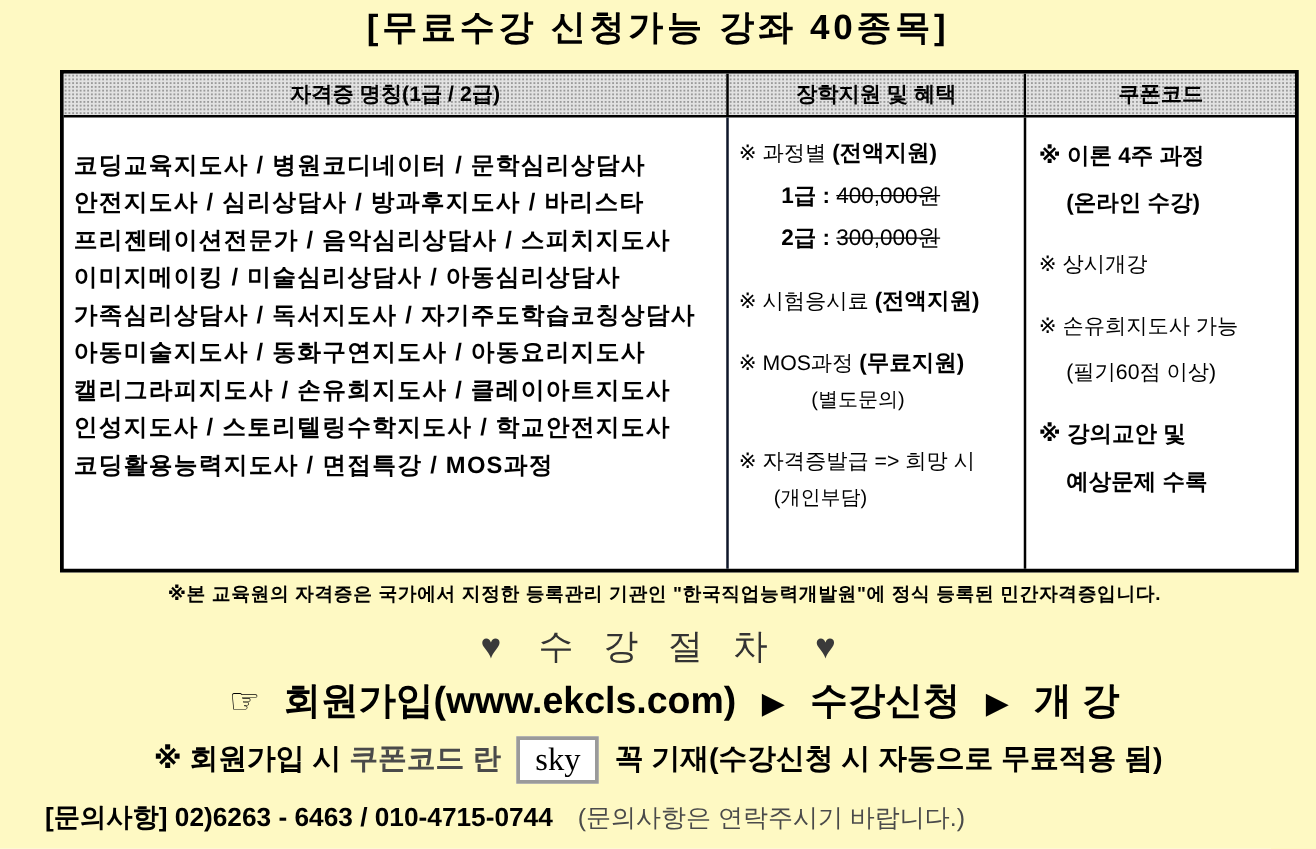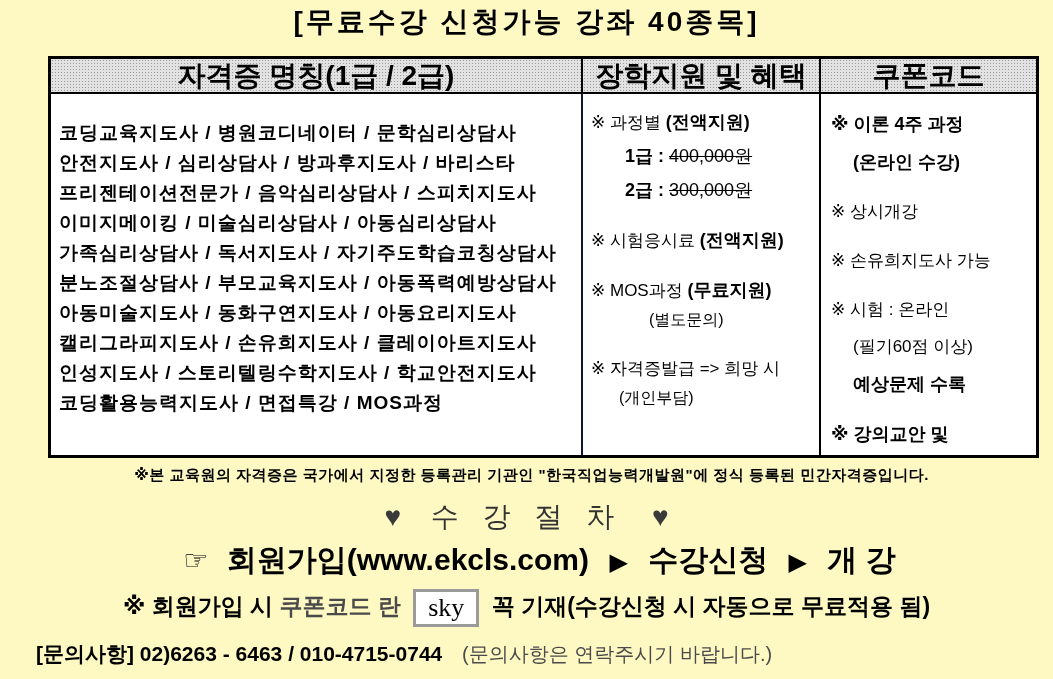--- a/index.html
+++ b/index.html
@@ -8,21 +8,21 @@
 
   .title{position:absolute;top:3px;left:0;width:100%;text-align:center;
          font-size:28px;font-weight:bold;letter-spacing:3px;}
 
   .table{position:absolute;left:48px;top:56px;width:991px;height:402px;
          border:3px solid #000;box-sizing:border-box;display:flex;flex-direction:column;background:#fff;}
   .thead{display:flex;border-bottom:2px solid #000;height:33px;}
   .th{background-color:#e2e2e2;
       background-image:radial-gradient(#9a9a9a 0.9px, rgba(0,0,0,0) 0.9px);
       background-size:3px 3px;
-      font-weight:bold;font-size:28px;text-align:center;line-height:33px;box-sizing:border-box;}
+      font-weight:bold;font-size:17px;text-align:center;line-height:33px;box-sizing:border-box;}
   .th1{width:530px;}
   .th2{width:240px;border-left:2px solid #000;border-right:2px solid #000;}
   .th3{flex:1;}
   .tbody{display:flex;flex:1;}
   .td{box-sizing:border-box;}
   .td1{width:530px;padding:24px 6px 0 8px;font-weight:bold;font-size:19px;line-height:30px;letter-spacing:1px;}
   .td2{width:240px;border-left:2px solid #0f172a;border-right:2px solid #000;font-size:17px;padding:0 4px 0 8px;}
   .td3{flex:1;font-size:17px;padding:0 2px 0 10px;border-radius:18px;}
 
   .s-line{margin-top:16px;}
@@ -74,21 +74,20 @@
       <div class="th th3">쿠폰코드</div>
     </div>
     <div class="tbody">
 
       <div class="td td1">
         <div>코딩교육지도사 / 병원코디네이터 / 문학심리상담사</div>
         <div>안전지도사 / 심리상담사 / 방과후지도사 / 바리스타</div>
         <div>프리젠테이션전문가 / 음악심리상담사 / 스피치지도사</div>
         <div>이미지메이킹 / 미술심리상담사 / 아동심리상담사</div>
         <div>가족심리상담사 / 독서지도사 / 자기주도학습코칭상담사</div>
-        <div>분노조절상담사 / 부모교육지도사 / 아동폭력예방상담사</div>
         <div>아동미술지도사 / 동화구연지도사 / 아동요리지도사</div>
         <div>캘리그라피지도사 / 손유희지도사 / 클레이아트지도사</div>
         <div>인성지도사 / 스토리텔링수학지도사 / 학교안전지도사</div>
         <div>코딩활용능력지도사 / 면접특강 / MOS과정</div>
       </div>
 
       <div class="td td2">
         <div class="s-line">
           <span>※ 과정별</span>
           <span class="s-benefit">(전액지원)</span>
@@ -112,24 +111,23 @@
         <div class="s-sub gap8" style="padding-left:58px;">(별도문의)</div>
         <div class="s-line gap26">※ 자격증발급 =&gt; 희망 시</div>
         <div class="s-sub gap8" style="padding-left:28px;">(개인부담)</div>
       </div>
 
       <div class="td td3">
         <div class="p-line p-bold" style="margin-top:18px;">※ 이론 4주 과정</div>
         <div class="p-line p-bold p-indent">(온라인 수강)</div>
         <div class="p-line p-gap">※ 상시개강</div>
         <div class="p-line p-gap">※ 손유희지도사 가능</div>
-        <div class="p-line p-gap">※ 시험 : 온라인</div>
         <div class="p-line p-indent">(필기60점 이상)</div>
+        <div class="p-line p-bold p-gap">※ 강의교안 및</div>
         <div class="p-line p-bold p-indent">예상문제 수록</div>
-        <div class="p-line p-bold p-gap">※ 강의교안 및</div>
       </div>
 
     </div>
   </div>
 
   <div class="footnote">※본 교육원의 자격증은 국가에서 지정한 등록관리 기관인 "한국직업능력개발원"에 정식 등록된 민간자격증입니다.</div>
 
   <div class="proc-title">
     <span class="heart">♥</span>
     <span class="txt">수 강 절 차</span>

